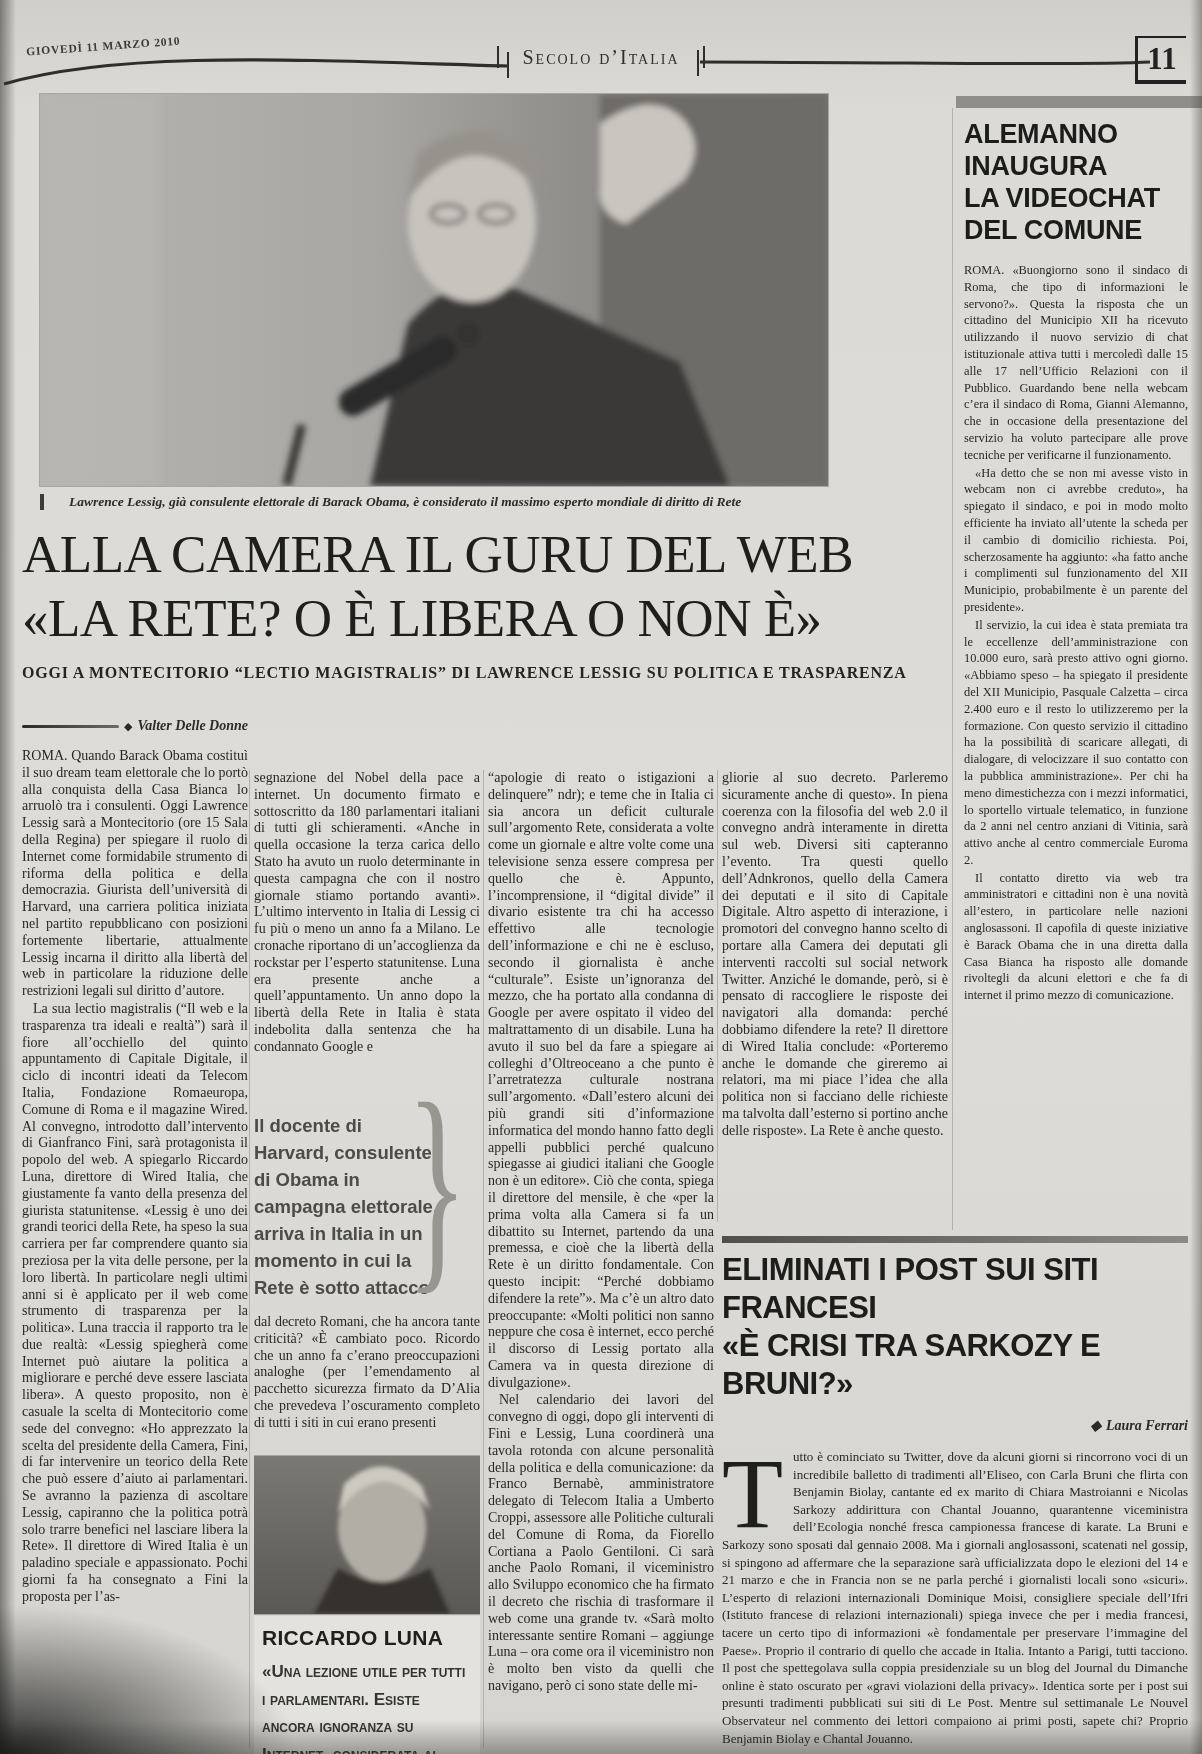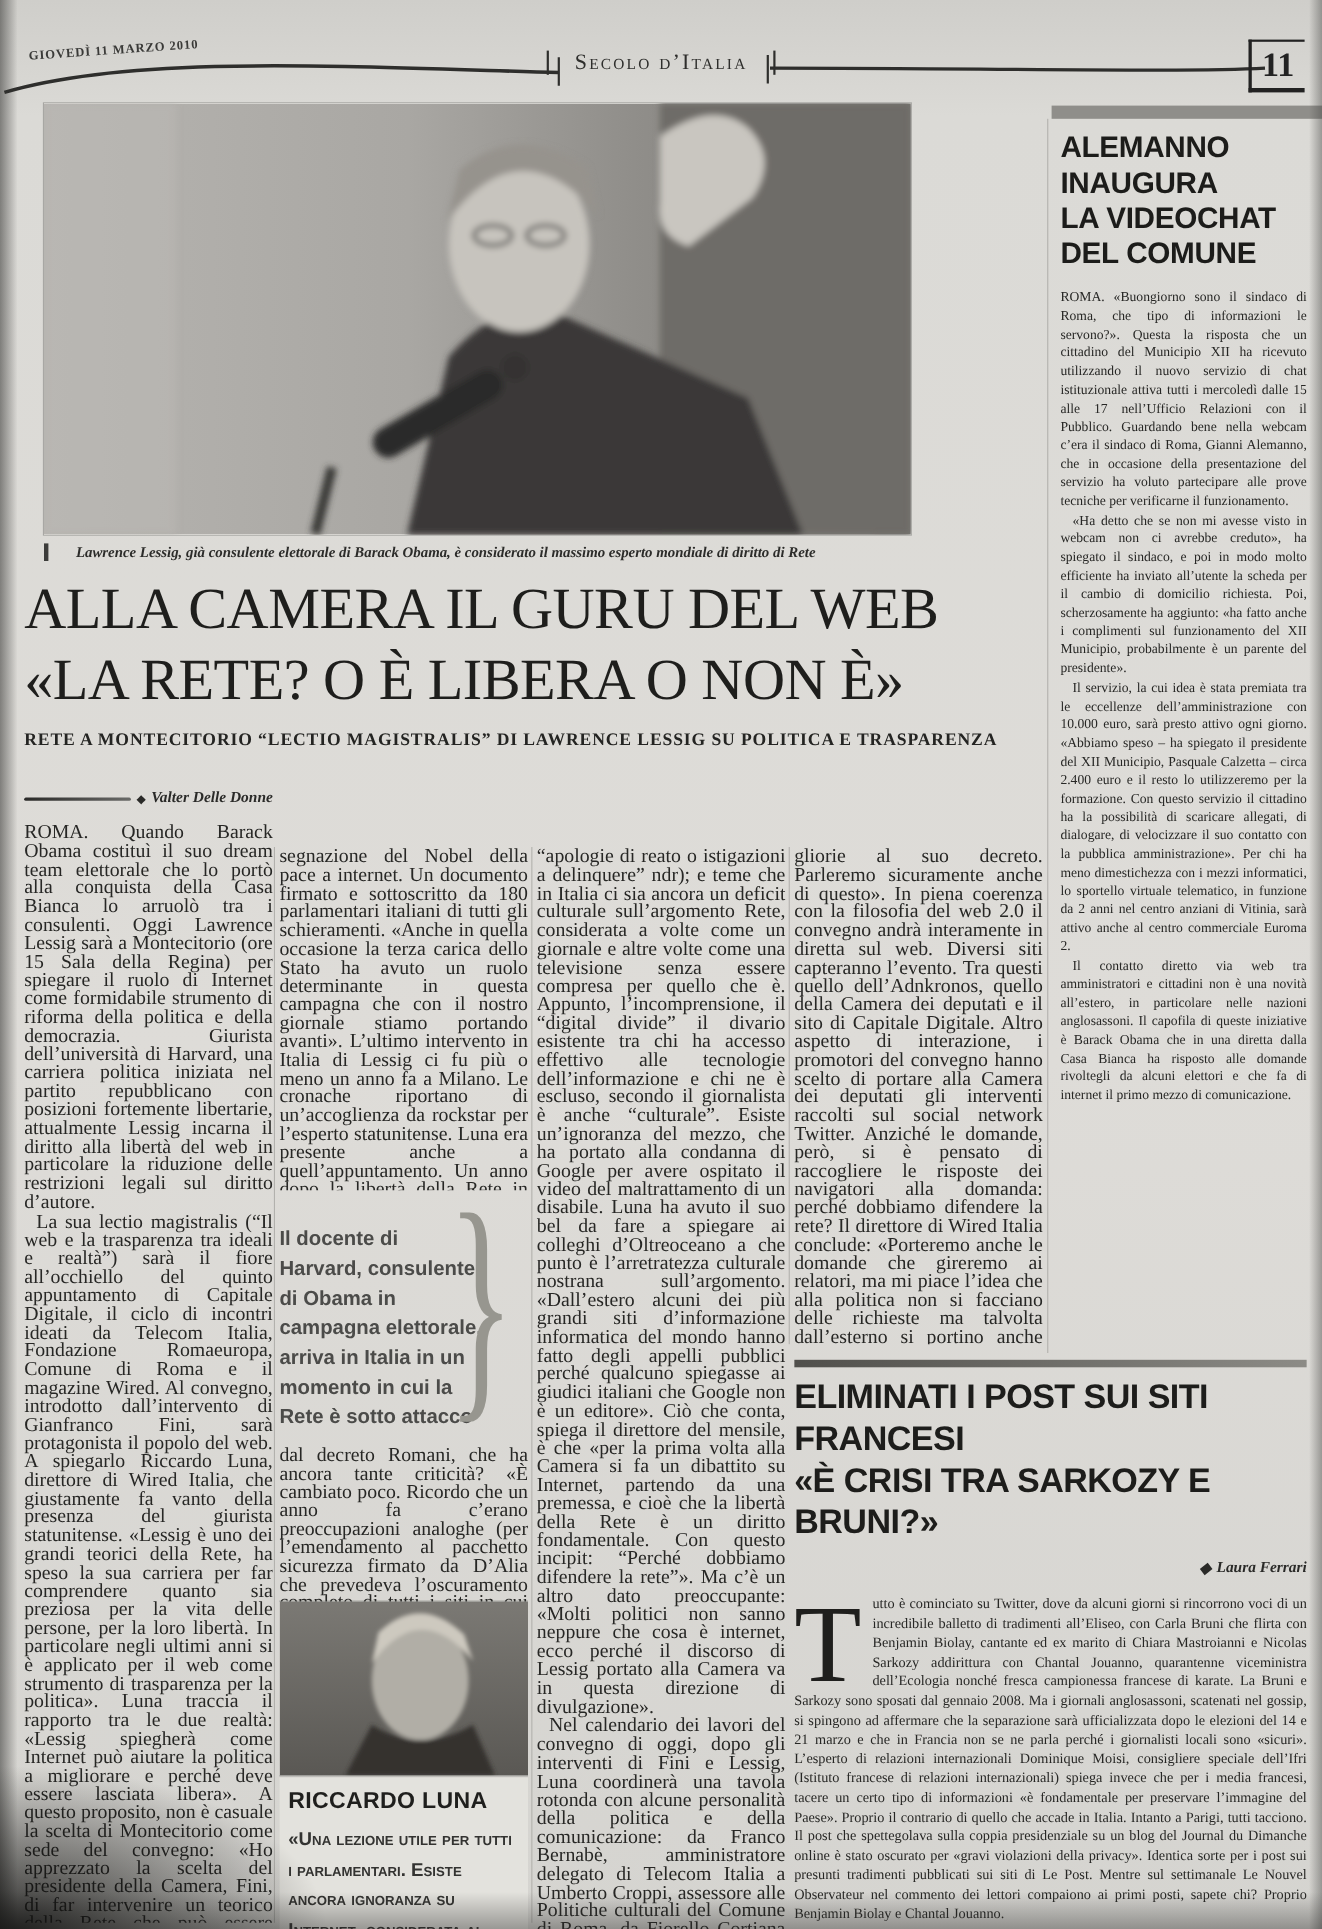--- a/index.html
+++ b/index.html
@@ -40,21 +40,21 @@
             font-weight:400;letter-spacing:-.5px;color:#1e1e1c;}
   .subhead{position:absolute;left:22px;top:664px;width:930px;font-size:16px;font-weight:bold;
            letter-spacing:.8px;color:#242422;}
   .byline-row{position:absolute;left:22px;top:718px;width:226px;display:flex;align-items:center;gap:5px;}
   .byline-rule{flex:1;height:3px;background:linear-gradient(90deg,#2a2a28,#6a6a68);border-radius:2px;}
   .byline-diamond{font-size:11px;color:#2a2a28;}
   .byline-name{font-style:italic;font-weight:bold;font-size:14px;color:#2a2a28;white-space:nowrap;}
 
   
   .col{position:absolute;width:226px;overflow:hidden;}
-  .col p{margin:0;font-size:18px;line-height:16.8px;text-align:justify;color:#272725;}
+  .col p{margin:0;font-size:14px;line-height:16.8px;text-align:justify;color:#272725;}
   .col p + p{text-indent:11px;margin-top:1px;}
   #col1{left:22px;top:748px;height:1000px;}
   #col3{left:488px;top:770px;height:984px;}
   #col4{left:722px;top:770px;height:452px;}
   #col2{left:254px;top:770px;height:984px;}
   .col2a{height:312px;overflow:hidden;}
   .col2b{height:142px;overflow:hidden;margin-top:6px;}
 
   
   .pullquote-wrap{position:relative;height:218px;margin:8px 0 2px 0;}
@@ -147,21 +147,21 @@
         <rect x="0" y="0" width="120" height="392" fill="#bbb9b5" opacity="0.5"></rect>
       </g>
     </svg>
   </div>
   <div class="caption">Lawrence Lessig, già consulente elettorale di Barack Obama, è considerato il massimo esperto mondiale di diritto di Rete</div>
 
   <div class="headline">
     <div>ALLA CAMERA IL GURU DEL WEB</div>
     <div>«LA RETE? O È LIBERA O NON È»</div>
   </div>
-  <div class="subhead">RETE A MONTECITORIO “LECTIO MAGISTRALIS” DI LAWRENCE LESSIG SU POLITICA E TRASPARENZA</div>
+  <div class="subhead">OGGI A MONTECITORIO “LECTIO MAGISTRALIS” DI LAWRENCE LESSIG SU POLITICA E TRASPARENZA</div>
 
   <div class="byline-row">
     <span class="byline-rule"></span>
     <span class="byline-diamond">◆</span>
     <span class="byline-name">Valter Delle Donne</span>
   </div>
 
   <div class="col" id="col1">
     <p>ROMA. Quando Barack Obama costituì il suo dream team elettorale che lo portò alla conquista della Casa Bianca lo arruolò tra i consulenti. Oggi Lawrence Lessig sarà a Montecitorio (ore 15 Sala della Regina) per spiegare il ruolo di Internet come formidabile strumento di riforma della politica e della democrazia. Giurista dell’università di Harvard, una carriera politica iniziata nel partito repubblicano con posizioni fortemente libertarie, attualmente Lessig incarna il diritto alla libertà del web in particolare la riduzione delle restrizioni legali sul diritto d’autore.</p>
     <p>La sua lectio magistralis (“Il web e la trasparenza tra ideali e realtà”) sarà il fiore all’occhiello del quinto appuntamento di Capitale Digitale, il ciclo di incontri ideati da Telecom Italia, Fondazione Romaeuropa, Comune di Roma e il magazine Wired. Al convegno, introdotto dall’intervento di Gianfranco Fini, sarà protagonista il popolo del web. A spiegarlo Riccardo Luna, direttore di Wired Italia, che giustamente fa vanto della presenza del giurista statunitense. «Lessig è uno dei grandi teorici della Rete, ha speso la sua carriera per far comprendere quanto sia preziosa per la vita delle persone, per la loro libertà. In particolare negli ultimi anni si è applicato per il web come strumento di trasparenza per la politica». Luna traccia il rapporto tra le due realtà: «Lessig spiegherà come Internet può aiutare la politica a migliorare e perché deve essere lasciata libera». A questo proposito, non è casuale la scelta di Montecitorio come sede del convegno: «Ho apprezzato la scelta del presidente della Camera, Fini, di far intervenire un teorico della Rete che può essere d’aiuto ai parlamentari. Se avranno la pazienza di ascoltare Lessig, capiranno che la politica potrà solo trarre benefici nel lasciare libera la Rete». Il direttore di Wired Italia è un paladino speciale e appassionato. Pochi giorni fa ha consegnato a Fini la proposta per l’as-</p>

